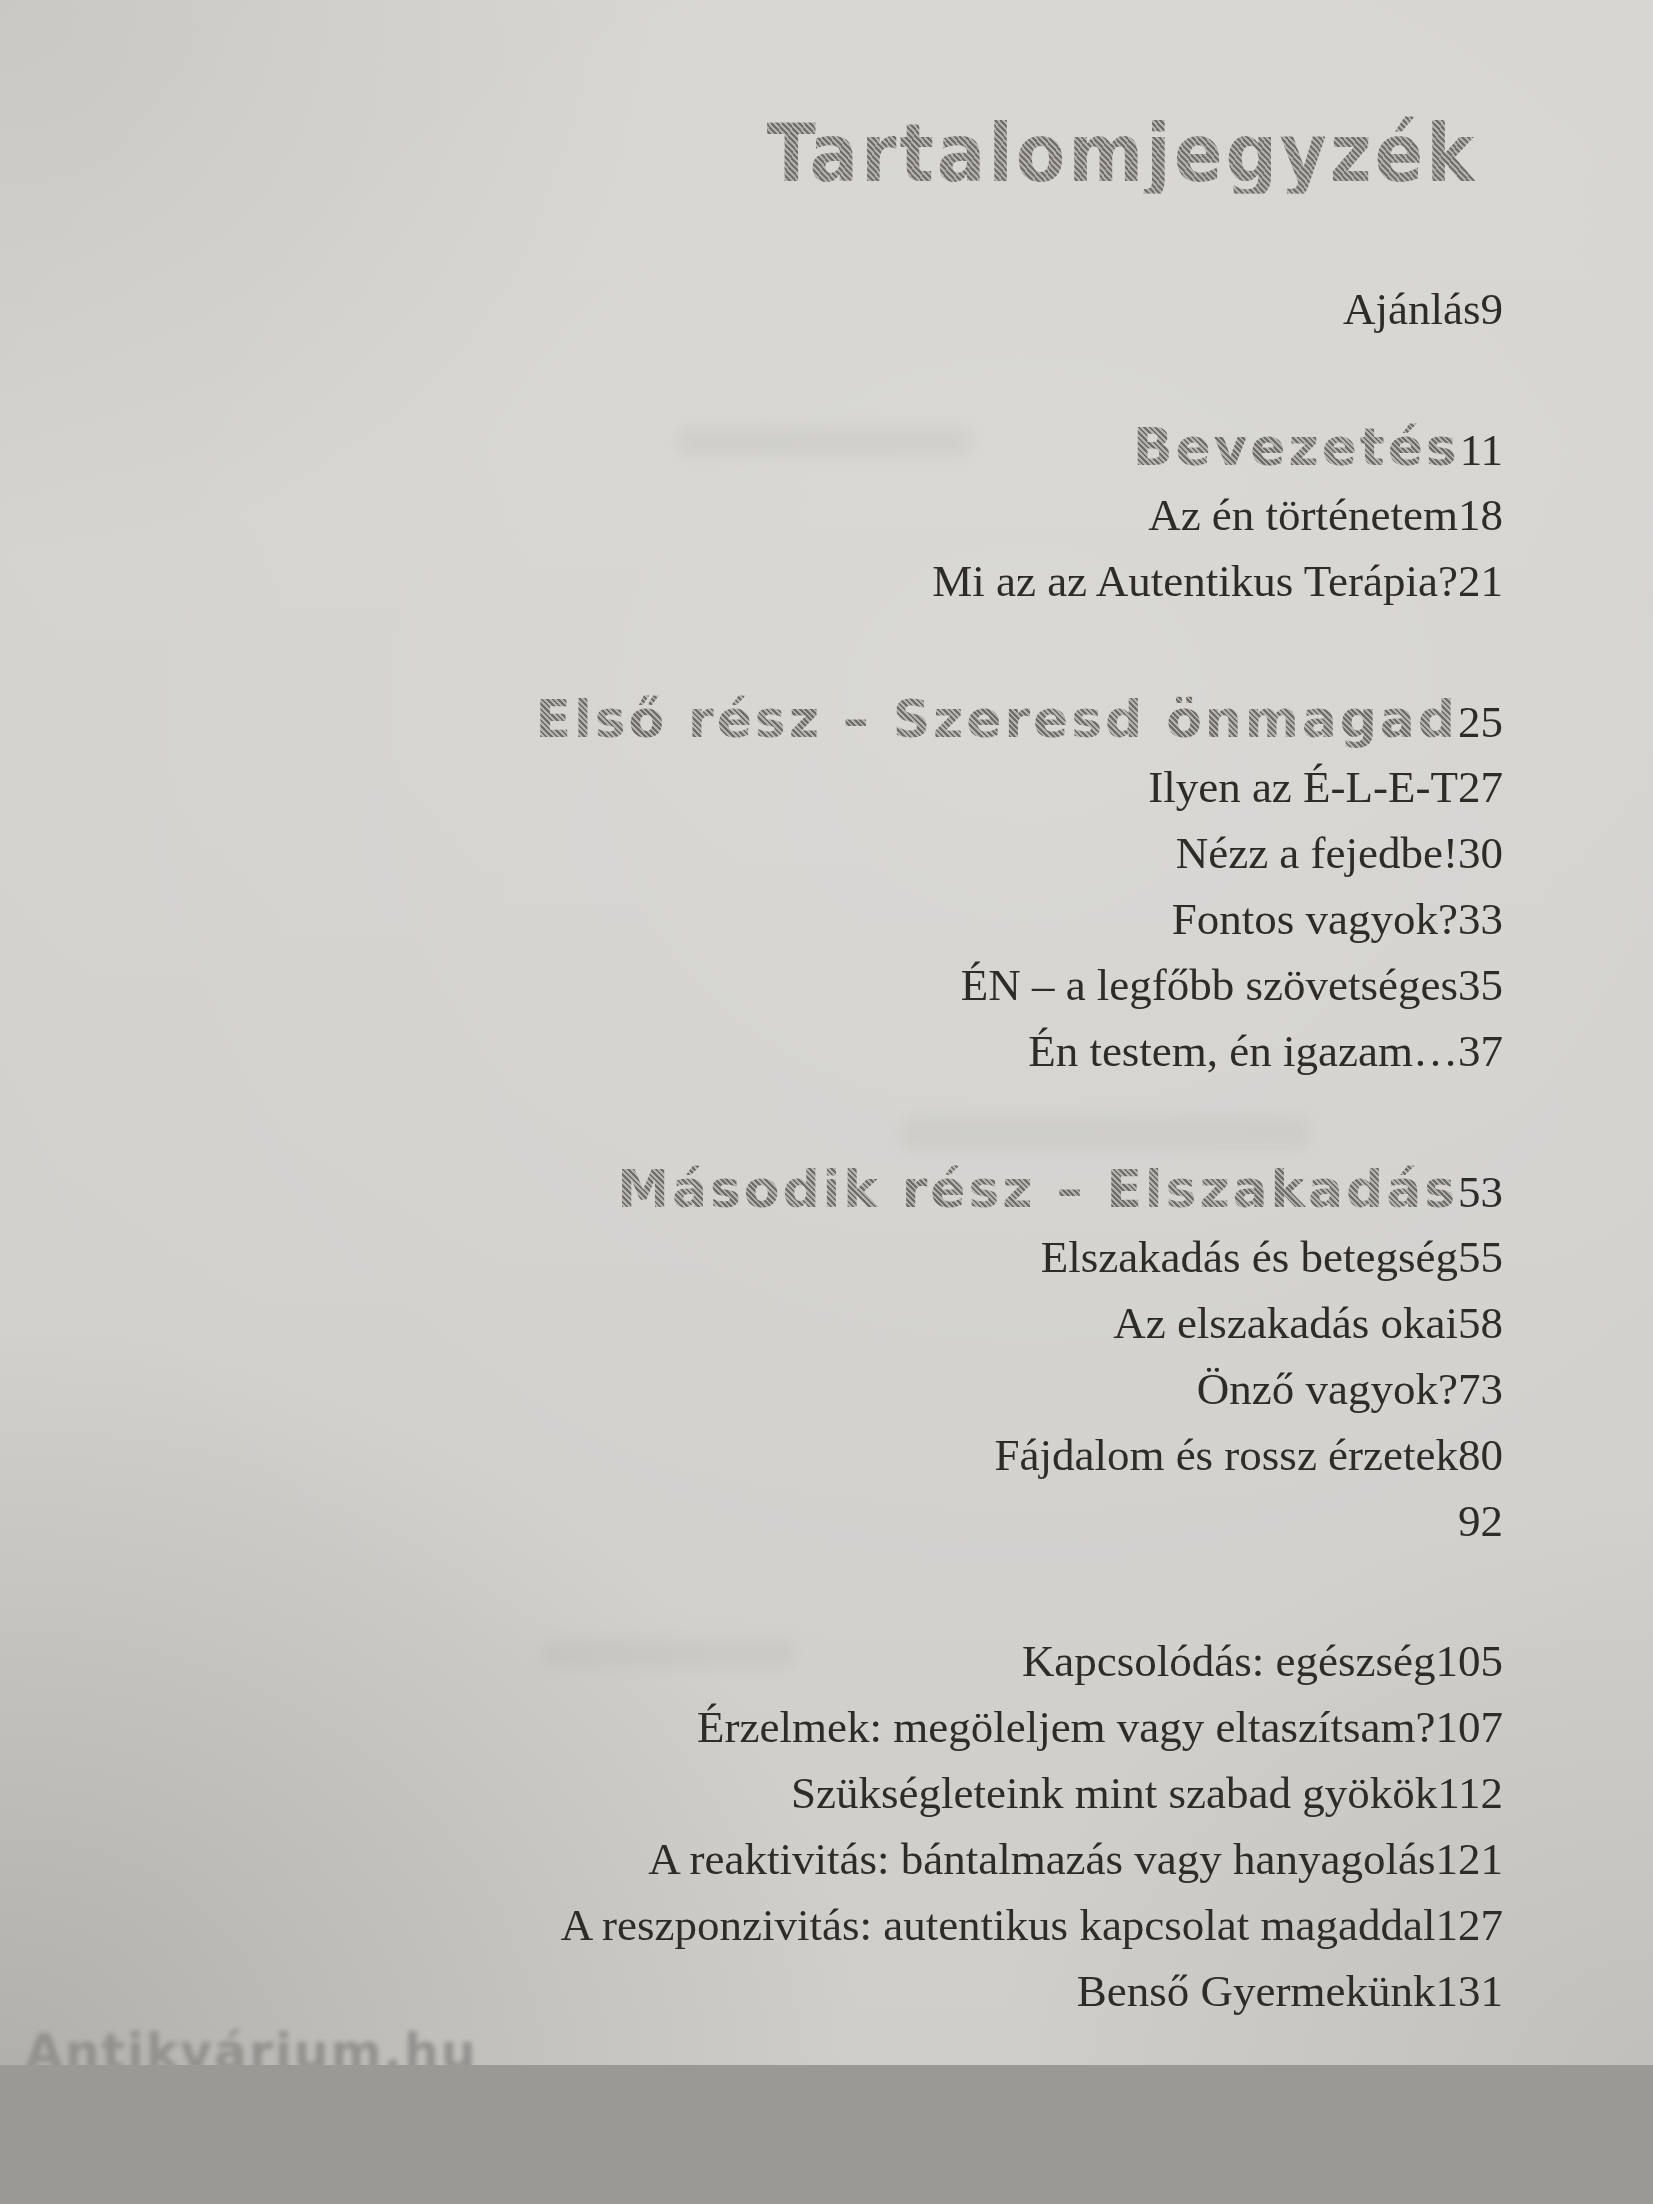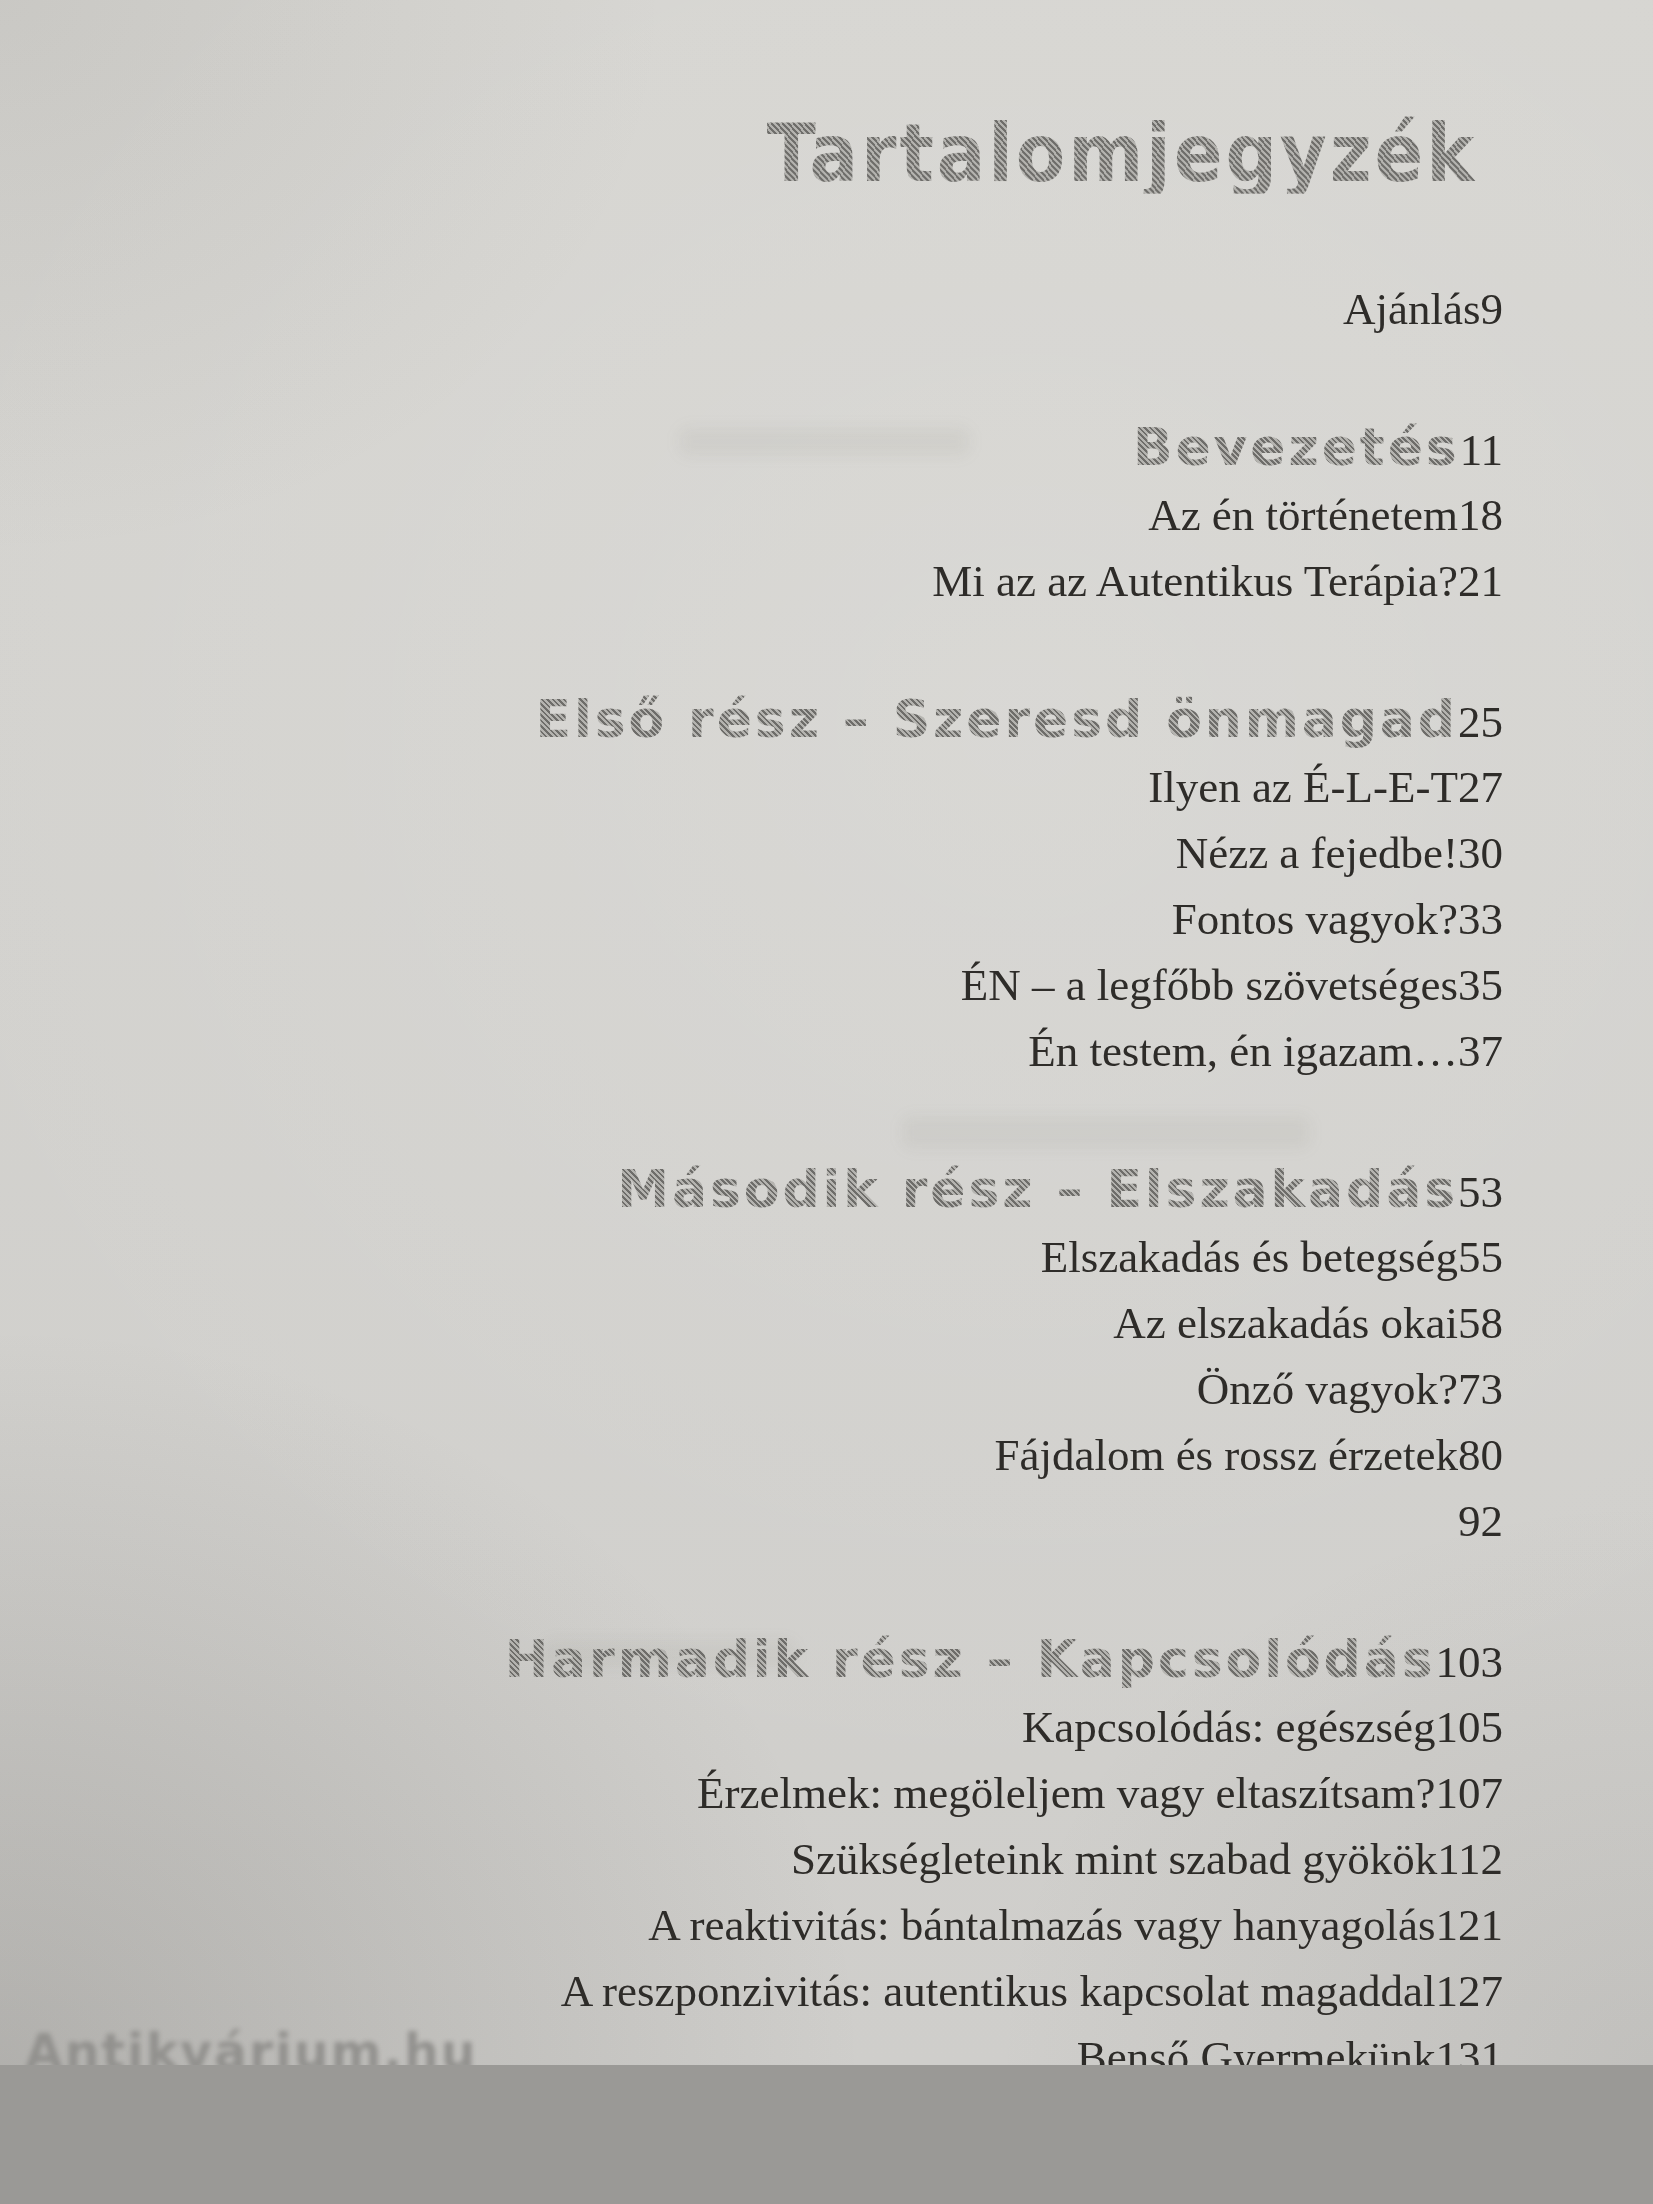--- a/index.html
+++ b/index.html
@@ -153,24 +153,20 @@
         </div>
         <div class="row entry">
           <span class="label">Fájdalom és rossz érzetek</span>
           <span class="pagenum">80</span>
         </div>
         <div class="row entry">
           <span class="pagenum">92</span>
         </div>
       </div>
       <div class="section">
-        <div class="row heading">
-          <span class="label deco">Harmadik rész – Kapcsolódás</span>
-          <span class="pagenum">103</span>
-        </div>
         <div class="row entry">
           <span class="label">Kapcsolódás: egészség</span>
           <span class="pagenum">105</span>
         </div>
         <div class="row entry">
           <span class="label">Érzelmek: megöleljem vagy eltaszítsam?</span>
           <span class="pagenum">107</span>
         </div>
         <div class="row entry">
           <span class="label">Szükségleteink mint szabad gyökök</span>

